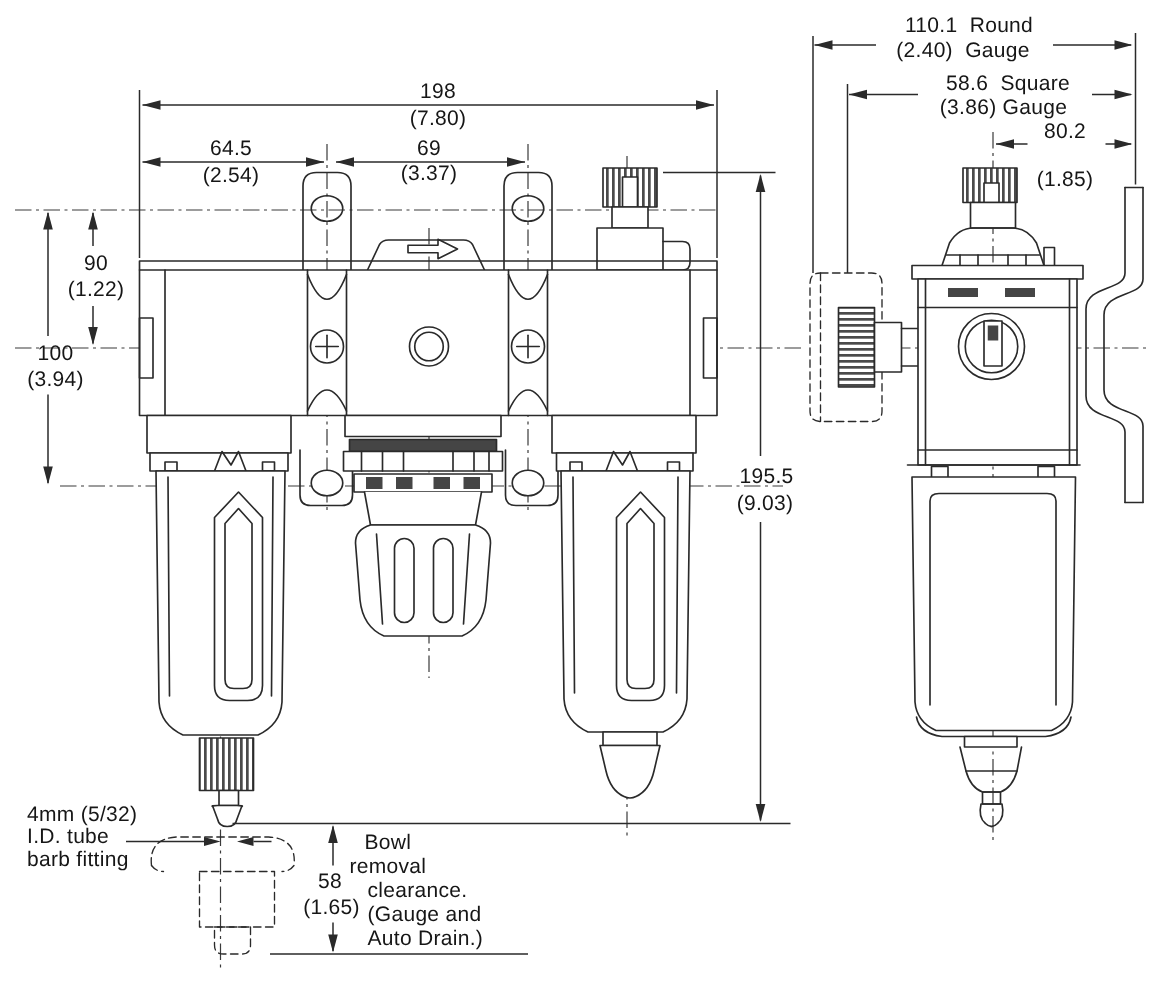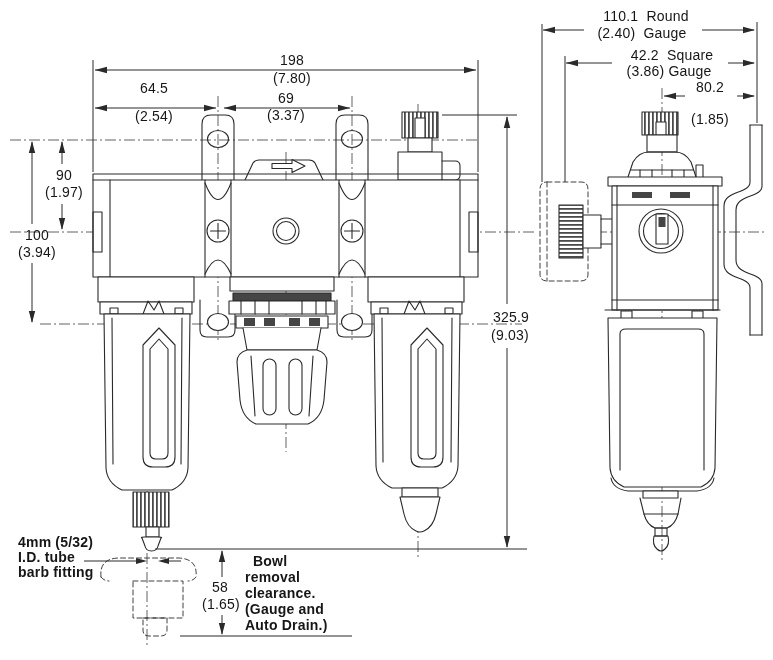--- a/index.html
+++ b/index.html
@@ -6,21 +6,21 @@
   #stage{
     position:relative;width:773px;height:660px;background:#ffffff;
     font-family:"Liberation Sans", sans-serif;overflow:hidden;
   }
   #lineart{position:absolute;left:0;top:0;}
   .lbl{
     position:absolute;color:#161616;font-size:14px;line-height:15px;
     white-space:pre;transform:translateX(-50%);text-align:center;
     letter-spacing:0.2px;
   }
-  .lbl.left{transform:none;text-align:right;font-weight:bold;}
+  .lbl.left{transform:none;text-align:right;}
 </style>
 </head>
 <body>
 
 <div id="stage">
 
 <svg id="lineart" width="773" height="660" viewBox="0 0 773 660">
   <defs>
     <pattern id="kv" width="4" height="6" patternUnits="userSpaceOnUse">
       <rect width="4" height="6" fill="#ffffff"></rect>
@@ -292,42 +292,42 @@
         <polygon points="755,63 743,59.8 743,66.2"></polygon>
     <polygon points="664,96 676,92.8 676,99.2"></polygon>
         <polygon points="755,96 743,92.8 743,99.2"></polygon>
     <polygon points="147,561 136,558 136,564"></polygon>
         <polygon points="158,561 169,558 169,564"></polygon>
   </g>
 </svg>
 
 <div class="lbl" style="left:292px;top:53px">198</div>
 <div class="lbl" style="left:292px;top:71px">(7.80)</div>
-<div class="lbl" style="left:154px;top:81px">64.5</div>
+<div class="lbl" style="left:154px;top:91px">64.5</div>
 <div class="lbl" style="left:154px;top:109px">(2.54)</div>
 <div class="lbl" style="left:286px;top:91px">69</div>
 <div class="lbl" style="left:286px;top:108px">(3.37)</div>
 <div class="lbl" style="left:64px;top:168px">90</div>
-<div class="lbl" style="left:64px;top:185px">(1.97)</div>
+<div class="lbl" style="left:64px;top:185px">(1.22)</div>
 <div class="lbl" style="left:37px;top:228px">100</div>
 <div class="lbl" style="left:37px;top:245px">(3.94)</div>
-<div class="lbl" style="left:511px;top:310px">325.9</div>
+<div class="lbl" style="left:511px;top:310px">195.5</div>
 <div class="lbl" style="left:510px;top:328px">(9.03)</div>
 <div class="lbl" style="left:646px;top:9px">110.1  Round</div>
 <div class="lbl" style="left:642px;top:26px">(2.40)  Gauge</div>
-<div class="lbl" style="left:672px;top:48px">42.2  Square</div>
+<div class="lbl" style="left:672px;top:48px">58.6  Square</div>
 <div class="lbl" style="left:669px;top:64px">(3.86) Gauge</div>
 <div class="lbl" style="left:710px;top:80px">80.2</div>
 <div class="lbl" style="left:710px;top:112px">(1.85)</div>
 <div class="lbl" style="left:220px;top:580px">58</div>
 <div class="lbl" style="left:221px;top:597px">(1.65)</div>
 
 <div class="lbl left" style="left:18px;top:535px">4mm (5/32)</div>
 <div class="lbl left" style="left:18px;top:550px">I.D. tube</div>
 <div class="lbl left" style="left:18px;top:565px">barb fitting</div>
 
-<div class="lbl left" style="left:253px;top:554px">Bowl</div>
-<div class="lbl left" style="left:245px;top:570px">removal</div>
+<div class="lbl left" style="left:243px;top:554px">Bowl</div>
+<div class="lbl left" style="left:233px;top:570px">removal</div>
 <div class="lbl left" style="left:245px;top:586px">clearance.</div>
 <div class="lbl left" style="left:245px;top:602px">(Gauge and</div>
 <div class="lbl left" style="left:245px;top:618px">Auto Drain.)</div>
 
 </div>
 
 </body></html>

